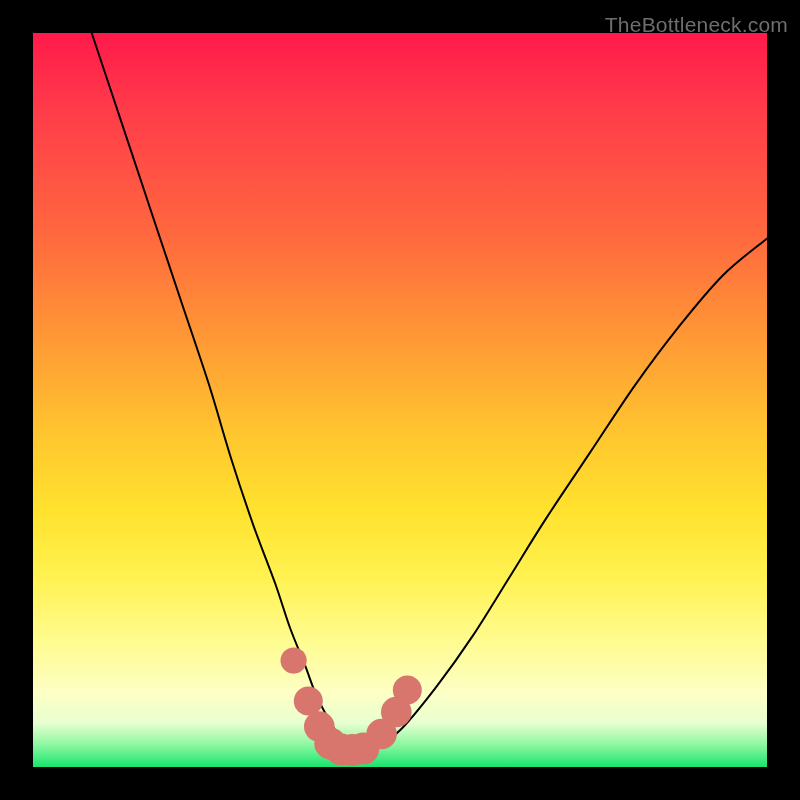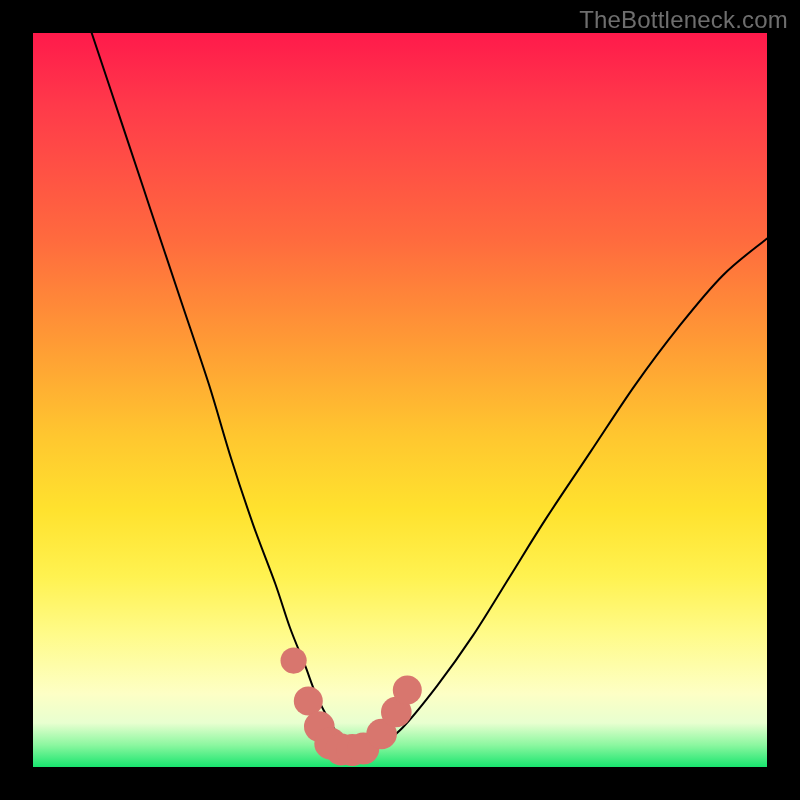--- a/index.html
+++ b/index.html
@@ -37,24 +37,24 @@
       #fff250 74%,
       #fffb8a 82%,
       #fdffc5 90%,
       #e8ffd0 94%,
       #8cf7a0 97%,
       #18e56e 100%
     );
   }
   .watermark {
     position: absolute;
-    top: 6px;
+    top: 13px;
     right: 12px;
     color: #6e6e6e;
-    font-size: 24px;
+    font-size: 21px;
     font-weight: 500;
     letter-spacing: 0.2px;
     user-select: none;
   }
   svg.curve {
     position: absolute;
     left: 0;
     top: 0;
     width: 734px;
     height: 734px;

